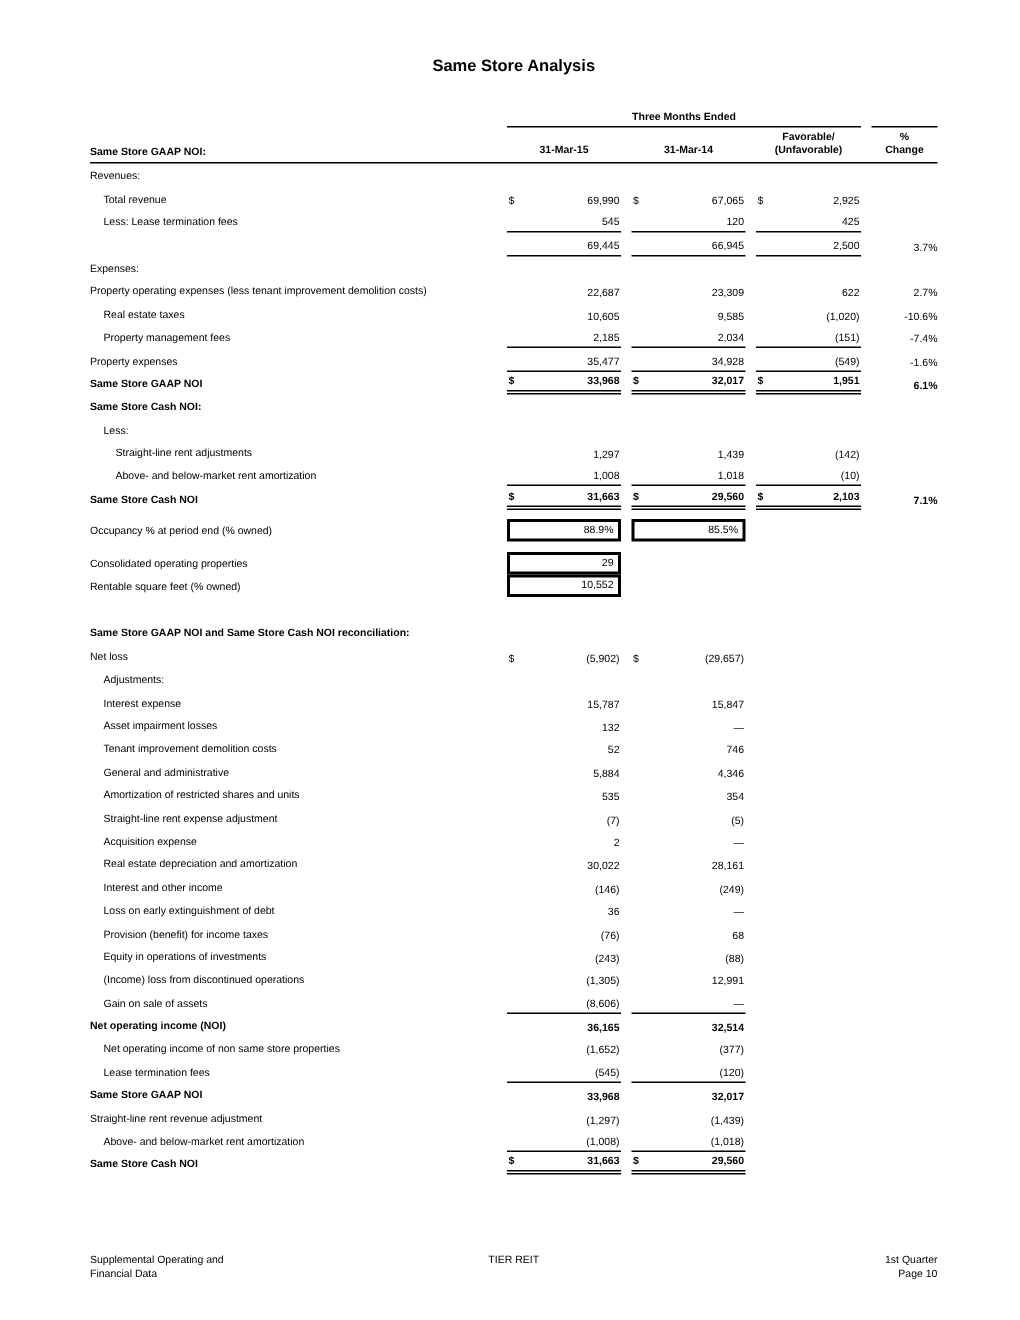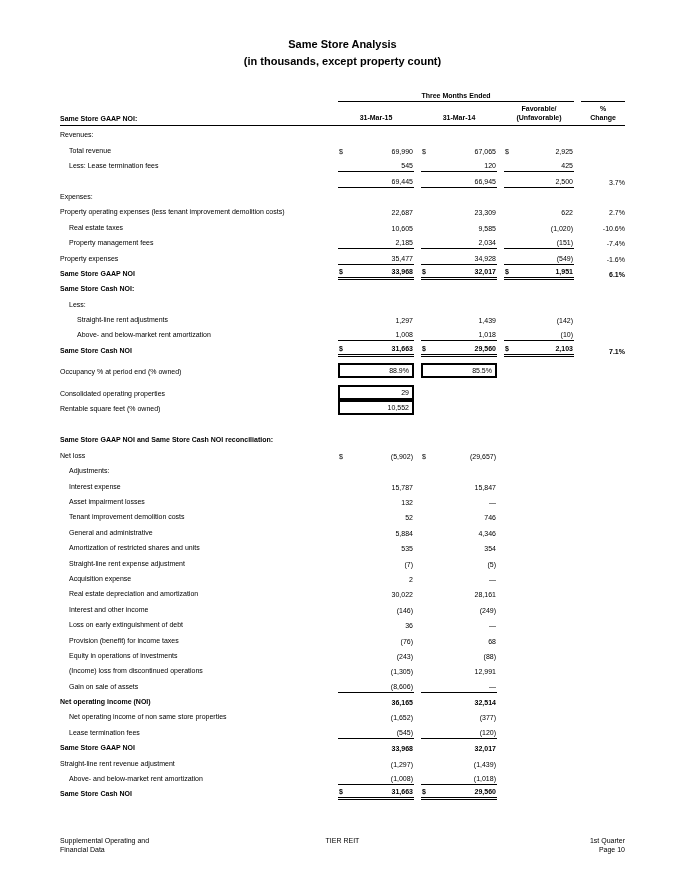--- a/index.html
+++ b/index.html
@@ -43,21 +43,20 @@
   .fl { flex:1; } .fc { flex:1; text-align:center; } .fr { flex:1; text-align:right; }
 </style>
 </head>
 <body>
 
 <div class="page">
   <div class="content">
 
     <div class="title">
       <div>Same Store Analysis</div>
-      <div>(in thousands, except property count)</div>
     </div>
 
     <div class="thead">
       <div class="hrow1">
         <div class="flex1"></div>
         <div class="htme">Three Months Ended</div>
         <div class="hgap"></div>
         <div class="hpcttop"></div>
       </div>
       <div class="hrow2">

